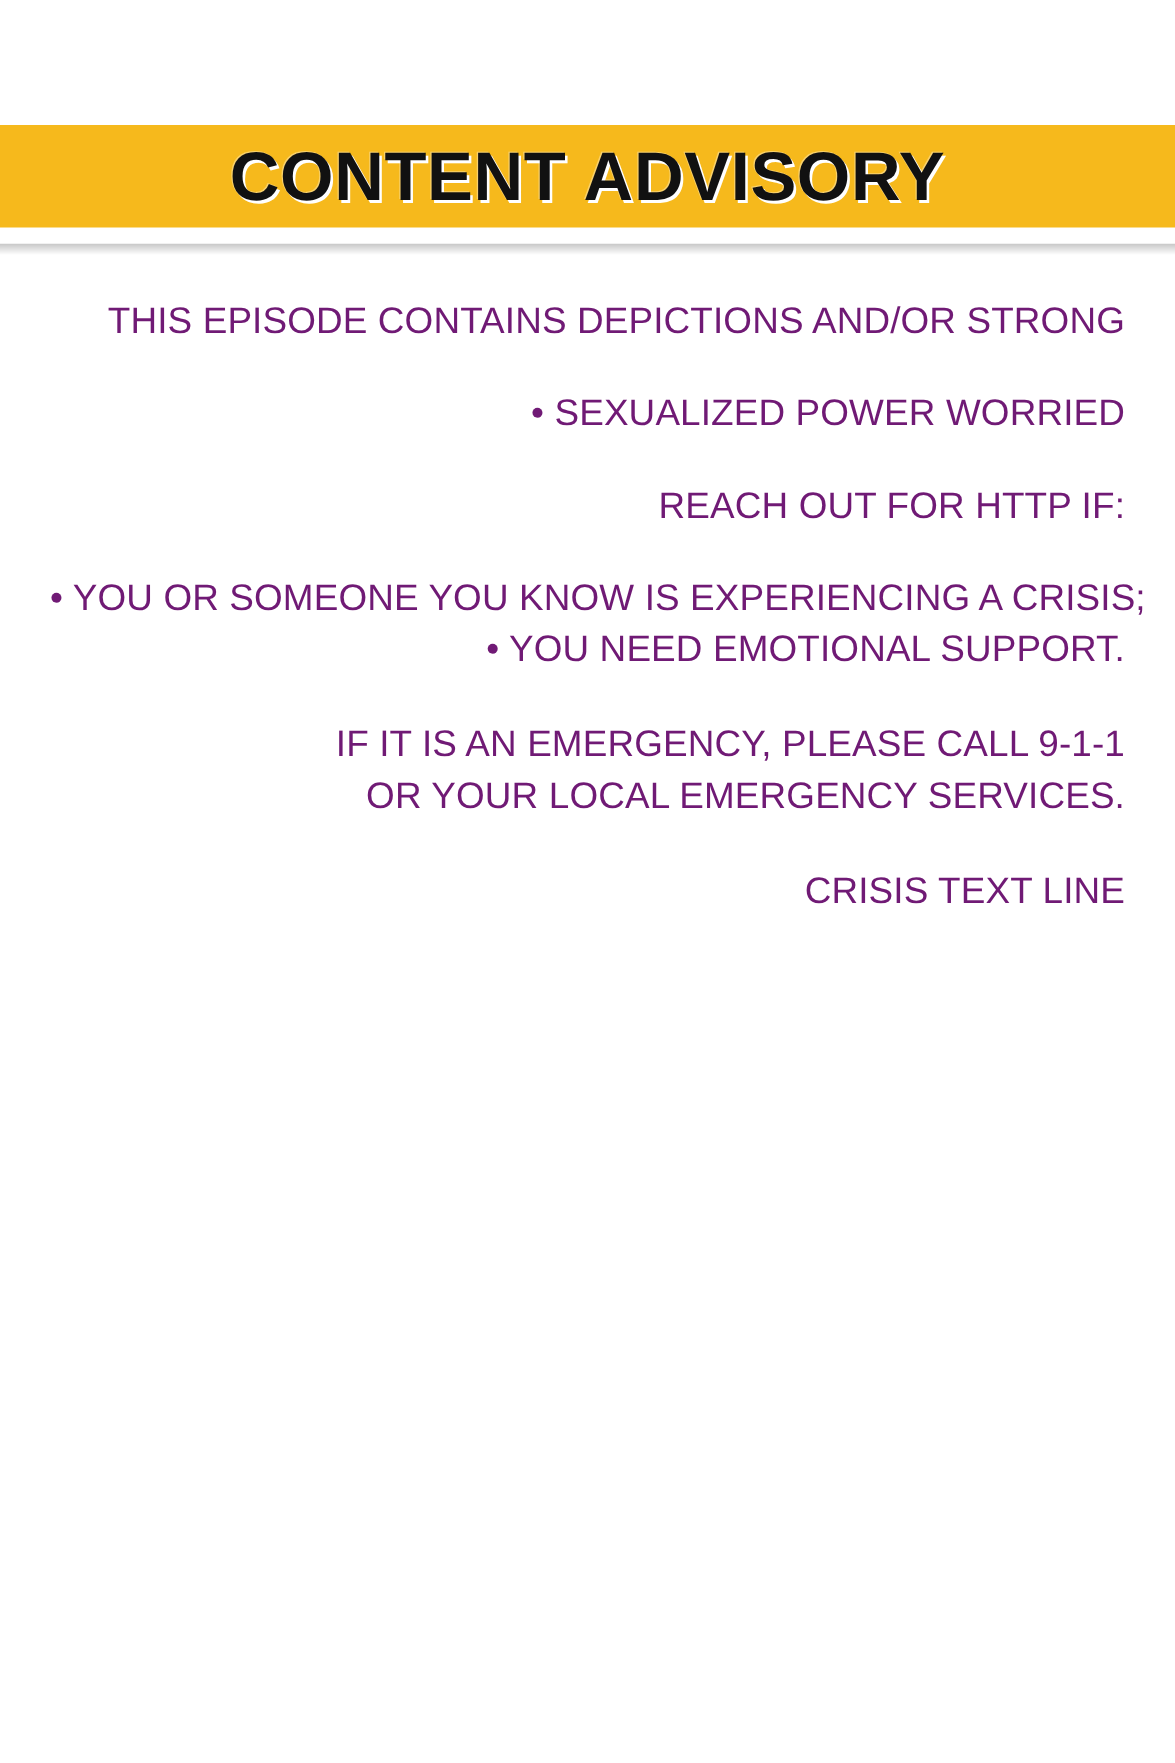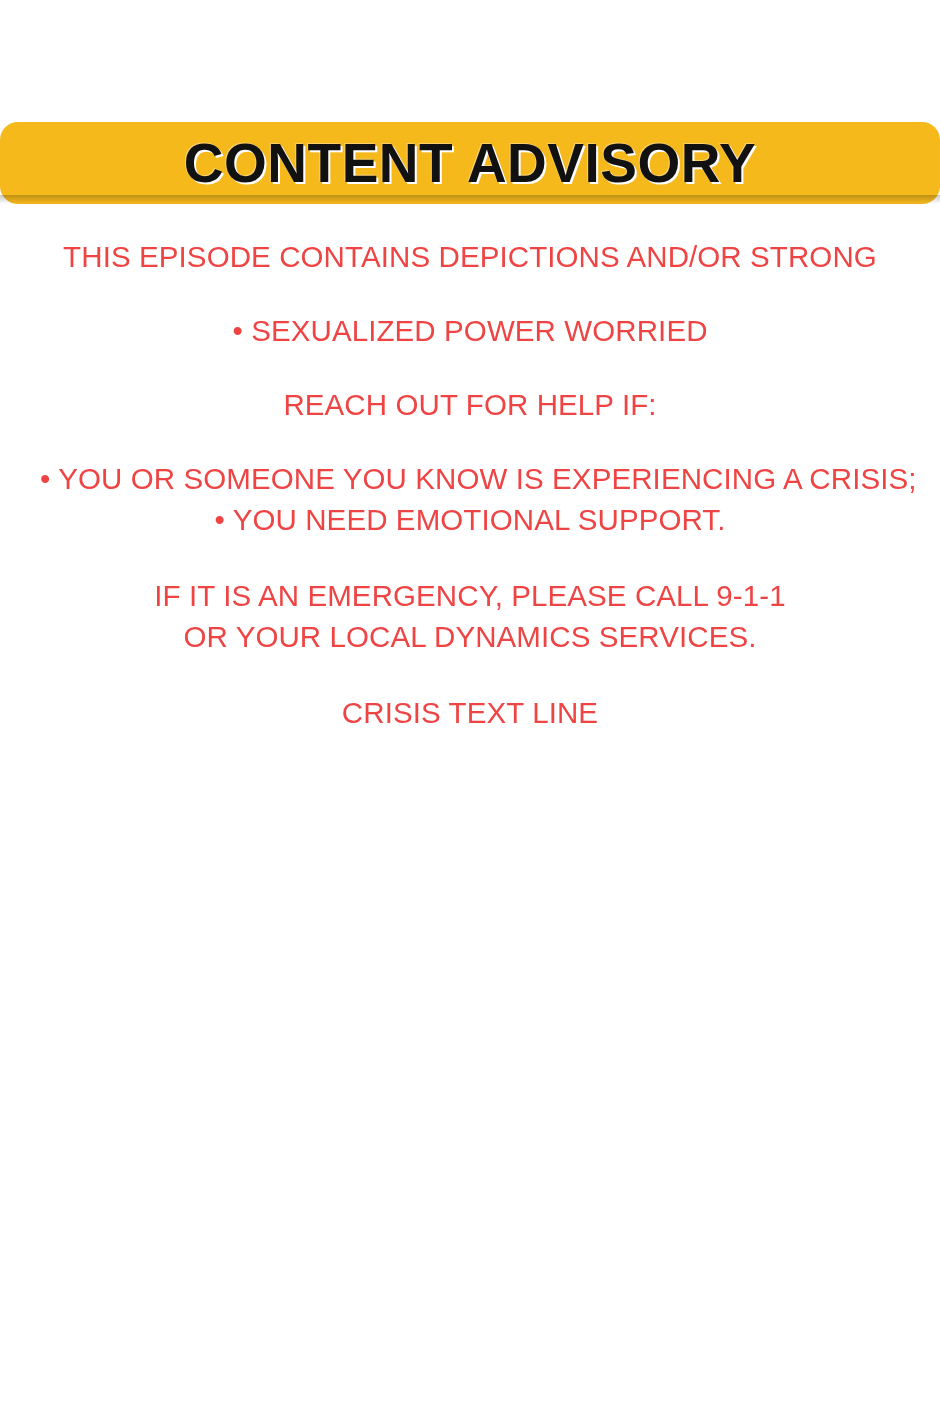--- a/index.html
+++ b/index.html
@@ -26,30 +26,29 @@
     top: 0;
     bottom: 0;
     width: 8px;
     background: #ffffff;
   }
   .frame-left { left: 0; }
   .frame-right { right: 0; }
 
   .banner {
     position: absolute;
-    top: 122px;
+    top: 100px;
     left: 0;
     width: 940px;
     height: 82px;
     background: #f6b91c;
     display: flex;
     align-items: center;
     justify-content: center;
     box-sizing: border-box;
-    border-radius: 18px;
   }
   .banner-title {
     font-size: 55px;
     font-weight: bold;
     letter-spacing: 0.5px;
     color: #111111;
     text-align: center;
     line-height: 82px;
     white-space: nowrap;
     text-shadow:
@@ -63,22 +62,22 @@
     width: 940px;
     height: 9px;
     background: linear-gradient(to bottom, rgba(0,0,0,0.22), rgba(0,0,0,0));
   }
 
   .content {
     position: absolute;
     top: 236px;
     left: 40px;
     width: 860px;
-    text-align: center;
-    color: #ef4444;
+    text-align: right;
+    color: #701a75;
   }
   .para {
     font-size: 29.5px;
     line-height: 41px;
     margin: 0;
     letter-spacing: 0.1px;
   }
   .para.bold {
     font-weight: normal;
   }
@@ -107,35 +106,35 @@
 
     <div class="spacer-sm"></div>
 
     <p class="para">
       <span class="line">• SEXUALIZED POWER WORRIED</span>
     </p>
 
     <div class="spacer-sm"></div>
 
     <p class="para">
-      <span class="line">REACH OUT FOR HELP IF:</span>
+      <span class="line">REACH OUT FOR HTTP IF:</span>
     </p>
 
     <div class="spacer-sm"></div>
 
     <p class="para">
       <span class="line">• YOU OR SOMEONE YOU KNOW IS EXPERIENCING A CRISIS;</span>
       <span class="line">• YOU NEED EMOTIONAL SUPPORT.</span>
     </p>
 
     <div class="spacer-md"></div>
 
     <p class="para">
       <span class="line">IF IT IS AN EMERGENCY, PLEASE CALL 9-1-1</span>
-      <span class="line">OR YOUR LOCAL DYNAMICS SERVICES.</span>
+      <span class="line">OR YOUR LOCAL EMERGENCY SERVICES.</span>
     </p>
 
     <div class="spacer-md"></div>
 
     <p class="para bold">
       <span class="line">CRISIS TEXT LINE</span>
     </p>
     <p class="para">
     </p>
 

